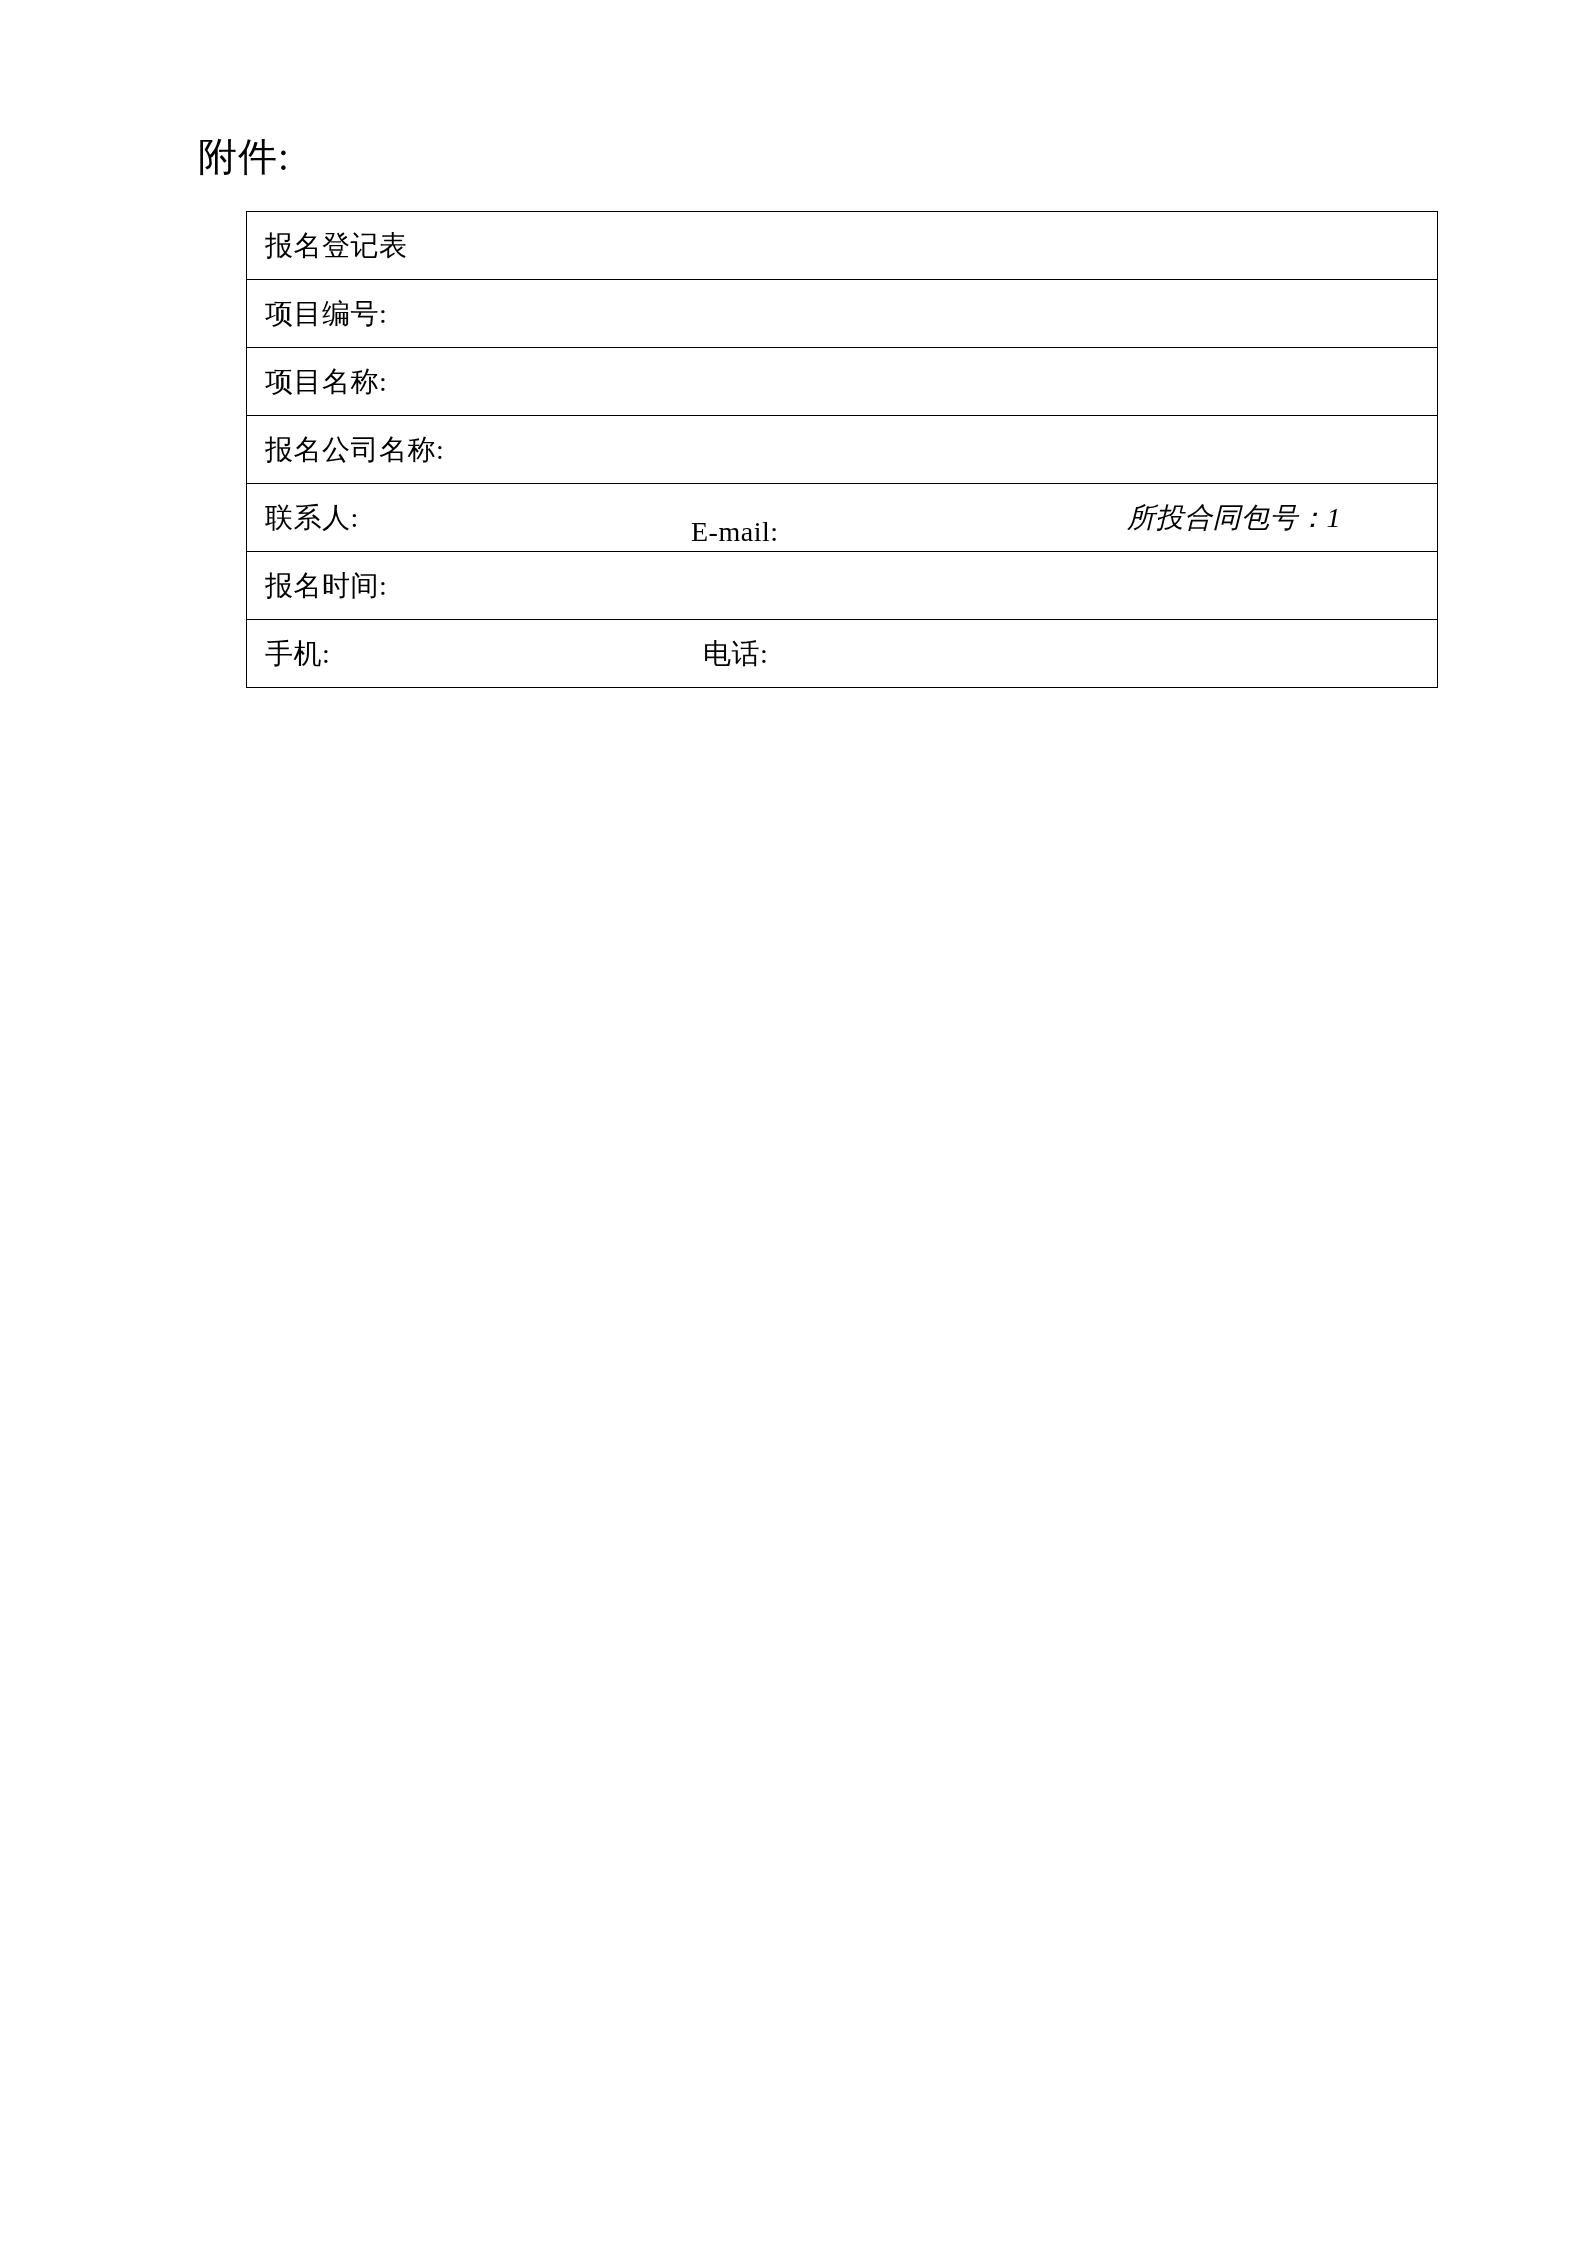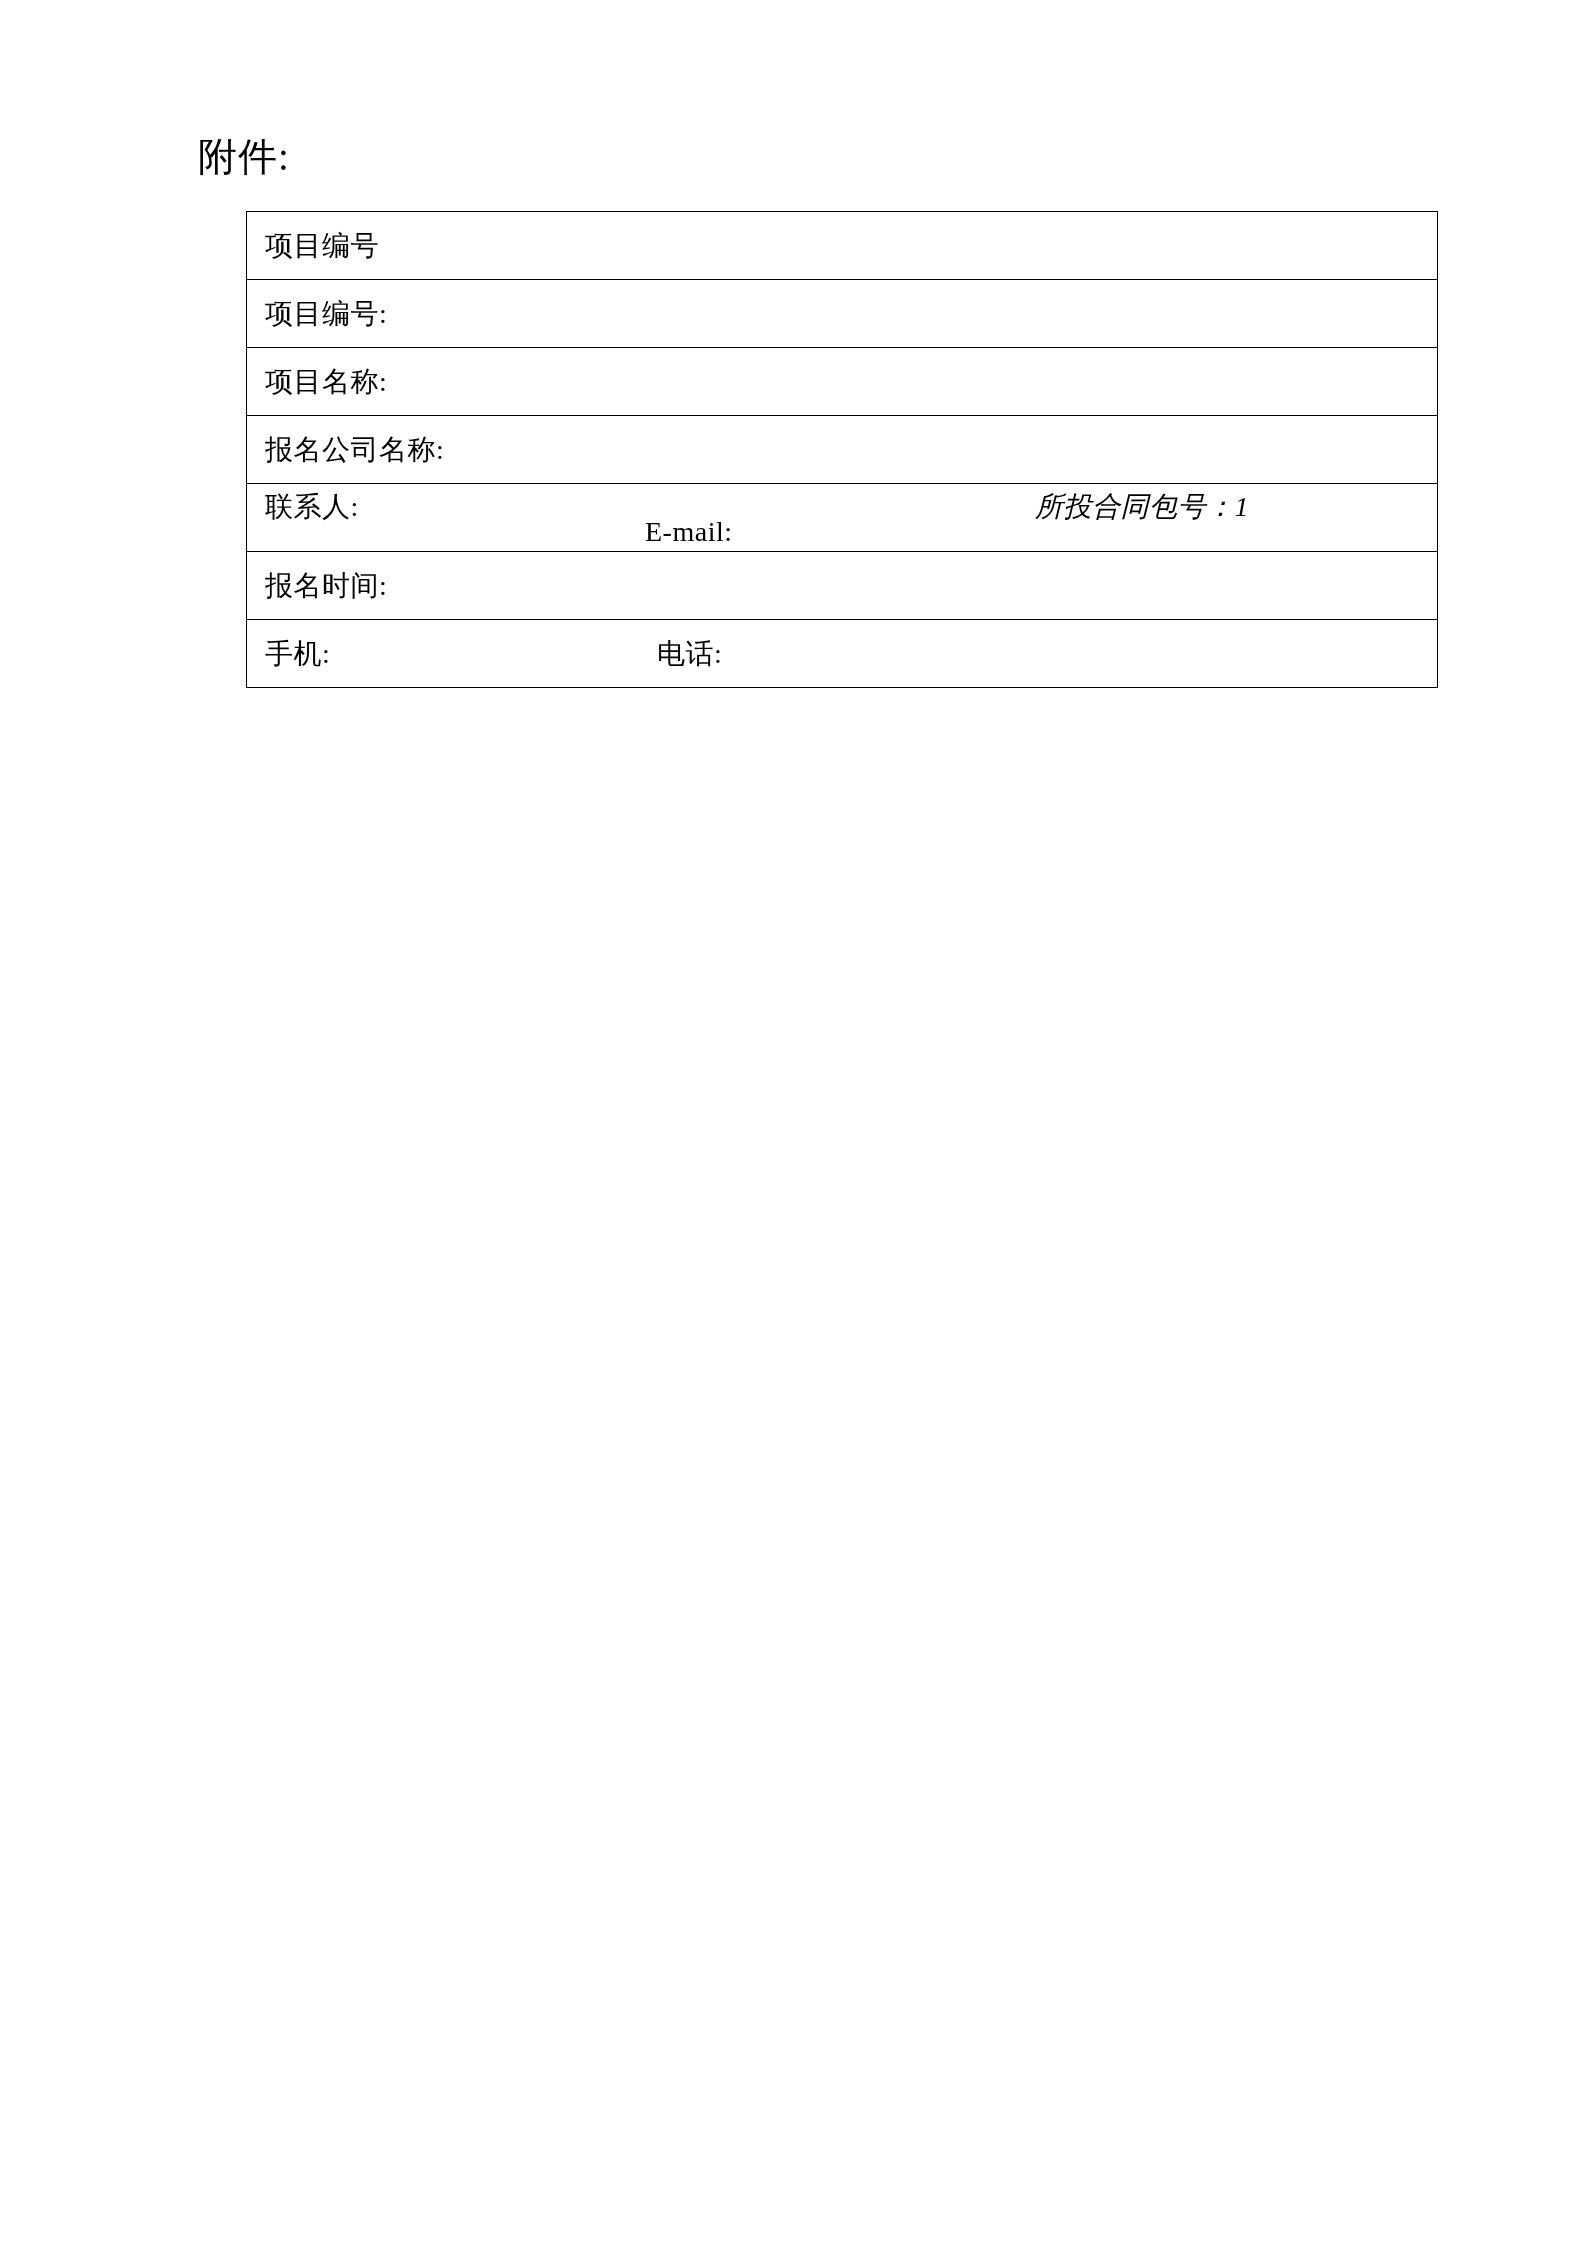--- a/index.html
+++ b/index.html
@@ -35,39 +35,41 @@
   .form-table td {
     border: 1.5px solid #000000;
     height: 67px;
     padding: 0 0 0 18px;
     font-size: 28px;
     vertical-align: middle;
     letter-spacing: 0.5px;
   }
   .cellrow {
     display: flex;
+    align-items: center;
     width: 100%;
+    gap: 46px;
   }
   .seg-a { width: 380px; flex: 0 0 380px; }
   .seg-b { width: 390px; flex: 0 0 390px; margin-top: 28px; }
   .seg-c { flex: 1 1 auto; font-style: italic; }
   .seg-b2 { width: 390px; flex: 0 0 390px; padding-left: 12px; box-sizing: border-box;}
 </style>
 </head>
 <body>
 
 <div class="page">
 
   <div class="attachment-label">附件:</div>
 
   <table class="form-table">
     <tbody>
       <tr>
         <td>
-          <span>项目编号</span>
+          <span>报名登记表</span>
         </td>
       </tr>
       <tr>
         <td>
           <span>项目编号:</span>
         </td>
       </tr>
       <tr>
         <td>
           <span>项目名称:</span>

